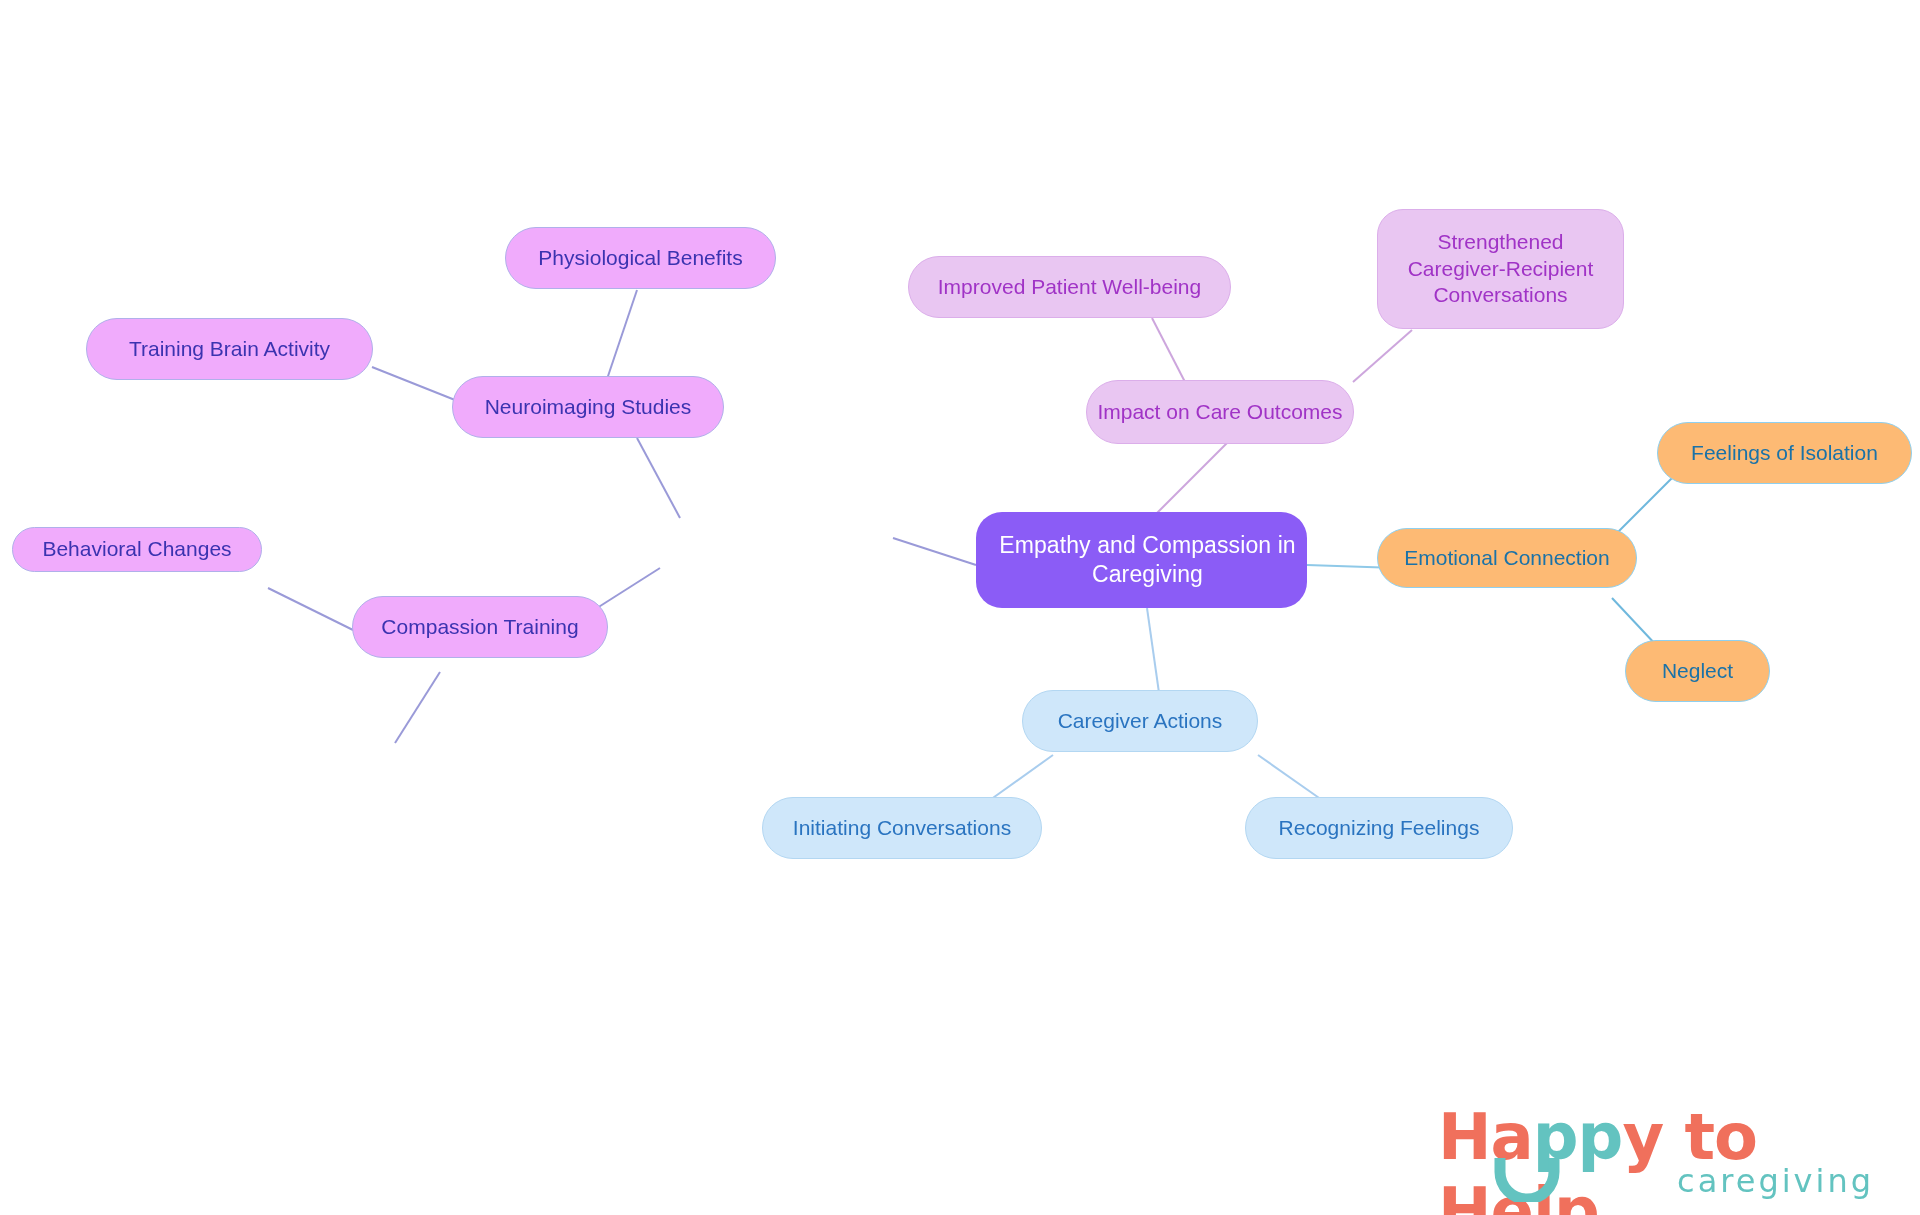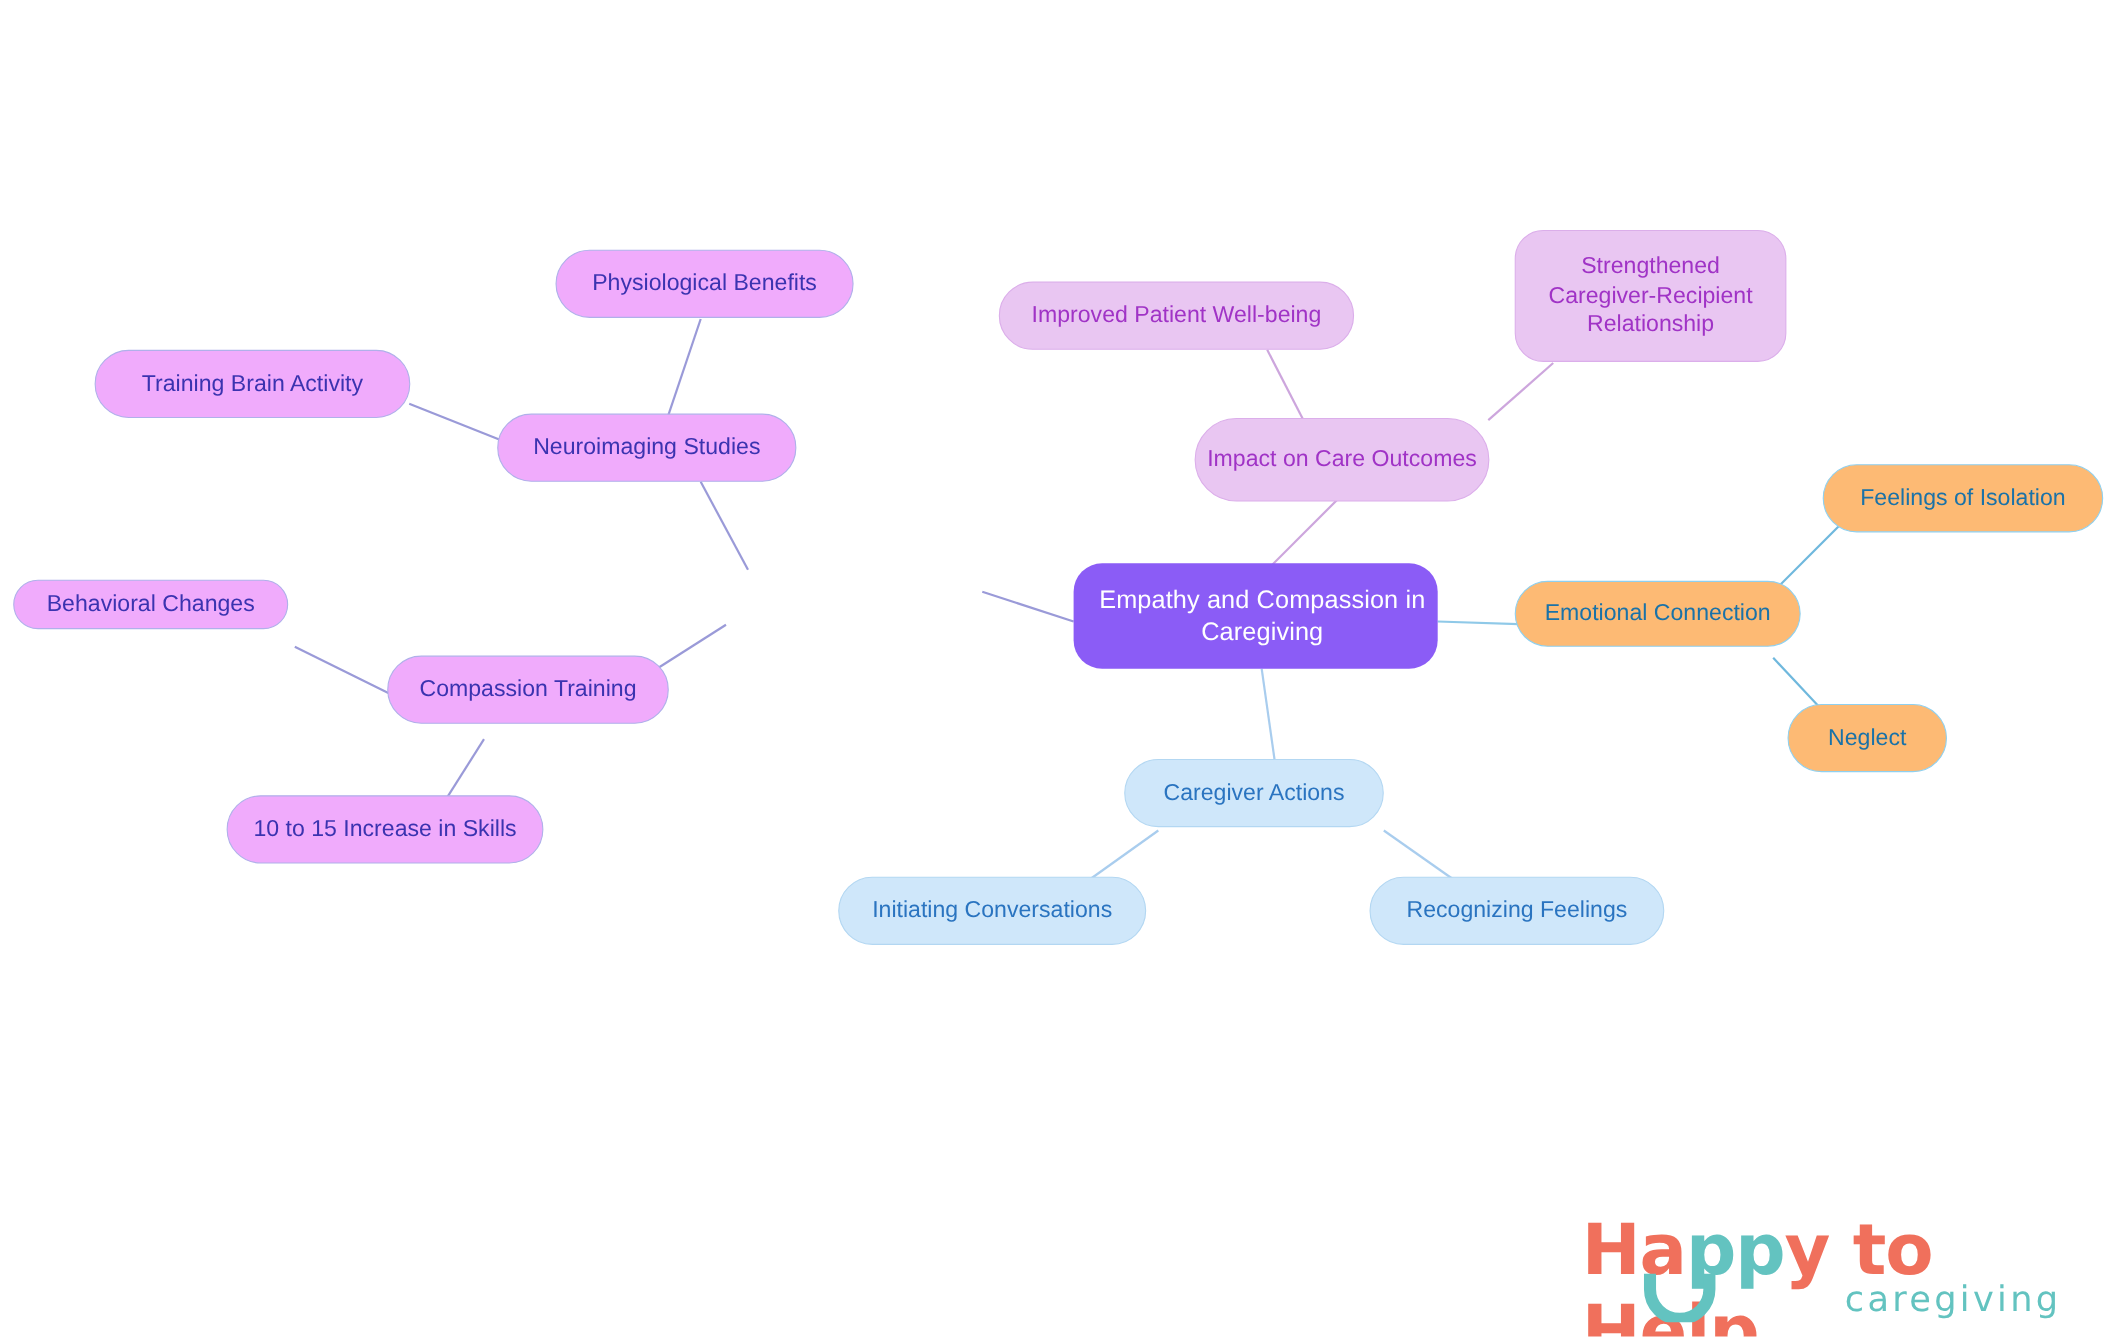--- a/index.html
+++ b/index.html
@@ -164,29 +164,28 @@
   <div class="node node-purple" style="left:452px; top:376px; width:272px; height:62px;">Neuroimaging Studies</div>
 
   <div class="node node-purple" style="left:505px; top:227px; width:271px; height:62px;">Physiological Benefits</div>
 
   <div class="node node-purple" style="left:86px; top:318px; width:287px; height:62px;">Training Brain Activity</div>
 
   <div class="node node-purple" style="left:352px; top:596px; width:256px; height:62px;">Compassion Training</div>
 
   <div class="node node-purple" style="left:12px; top:527px; width:250px; height:45px;">Behavioral Changes</div>
 
-  <div class="node node-purple" style="left:206px; top:723px; width:288px; height:62px;">10 to 15 Increase in Skills</div>
-
-  <div class="node node-pink" style="left:1086px; top:380px; width:268px; height:76px;">Impact on Care Outcomes</div>
+
+  <div class="node node-pink" style="left:1086px; top:380px; width:268px; height:64px;">Impact on Care Outcomes</div>
 
   <div class="node node-pink" style="left:908px; top:256px; width:323px; height:62px;">Improved Patient Well-being</div>
 
   <div class="node node-pink" style="left:1377px; top:209px; width:247px; height:120px; border-radius:26px;">Strengthened
 Caregiver-Recipient
-Relationship</div>
+Conversations</div>
 
   <div class="node node-blue" style="left:1377px; top:528px; width:260px; height:60px;">Emotional Connection</div>
 
   <div class="node node-blue" style="left:1657px; top:422px; width:255px; height:62px;">Feelings of Isolation</div>
 
   <div class="node node-blue" style="left:1625px; top:640px; width:145px; height:62px;">Neglect</div>
 
   <div class="node node-blue-pale" style="left:1022px; top:690px; width:236px; height:62px;">Caregiver Actions</div>
 
   <div class="node node-blue-pale" style="left:762px; top:797px; width:280px; height:62px;">Initiating Conversations</div>

